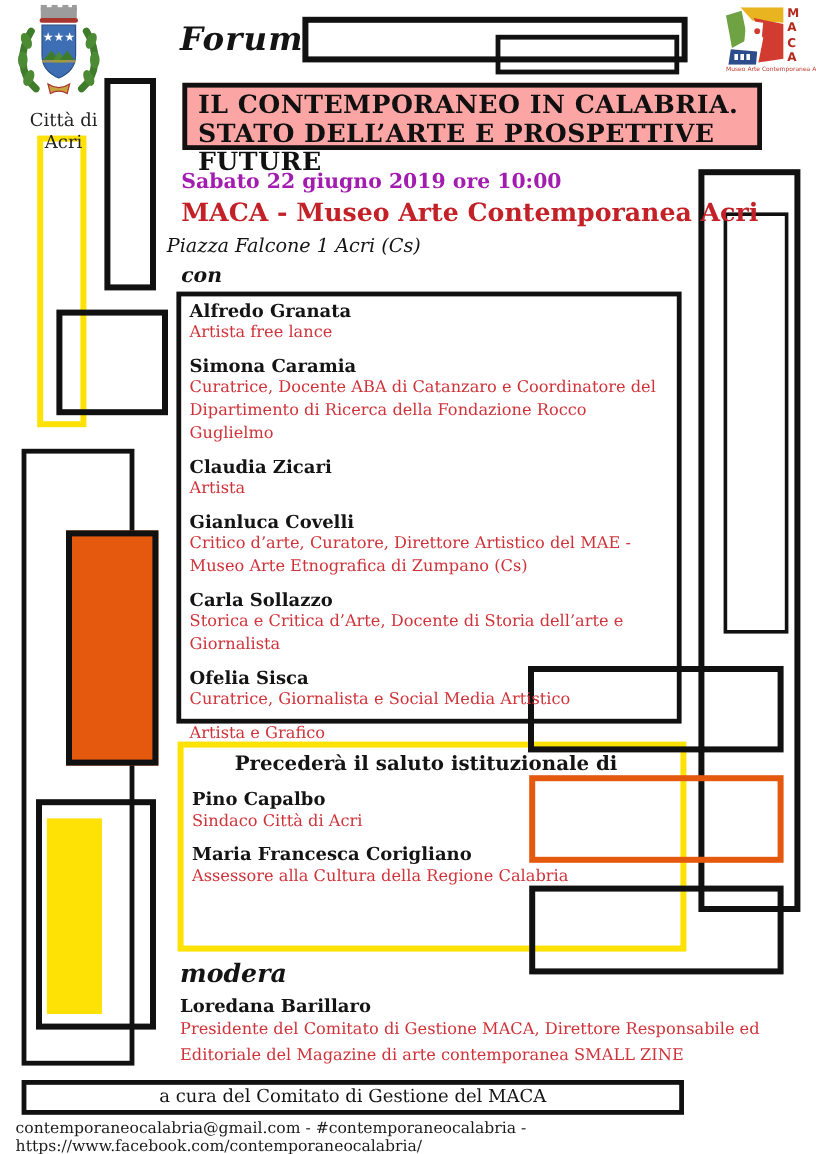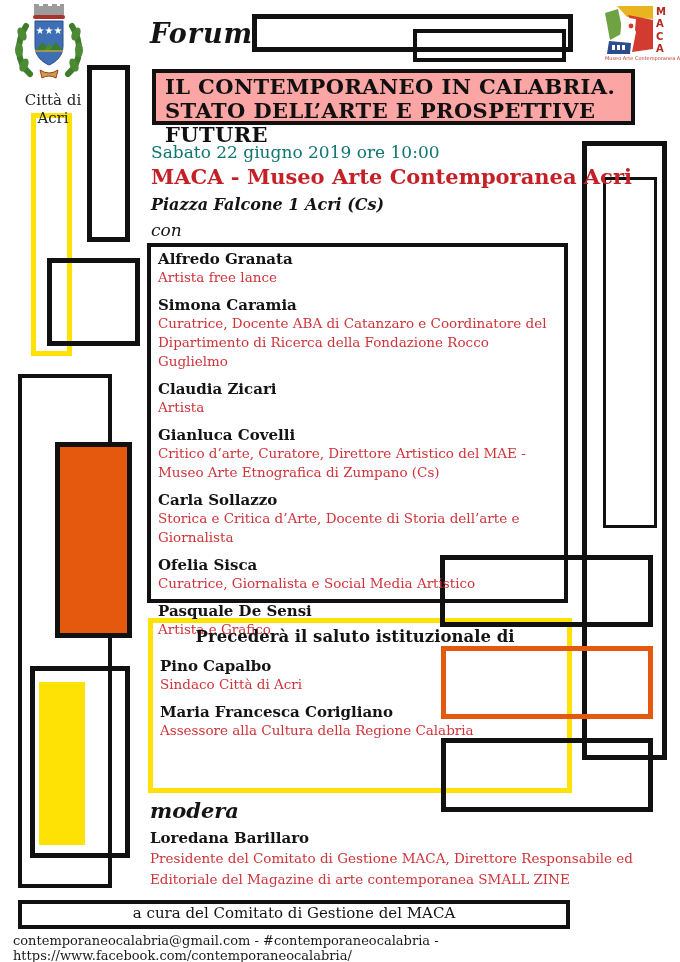--- a/index.html
+++ b/index.html
@@ -43,24 +43,24 @@
   #forum-label{left:150px;top:18px;font-size:27px;font-weight:700;font-style:italic;letter-spacing:1px;}
   #city-label{left:8px;top:91px;width:90px;text-align:center;font-size:15px;color:#222;}
 
   #title-box{
     position:absolute;left:152px;top:69px;width:483px;height:56px;
     background:#fca5a5;border:4px solid #111;box-sizing:border-box;
     z-index:5;padding:2px 9px;
   }
   #title-box .tl{font-size:21px;font-weight:700;line-height:24px;letter-spacing:0.4px;color:#101010;}
 
-  #event-date{left:151px;top:142px;font-size:17px;font-weight:400;color:#0f766e;}
+  #event-date{left:151px;top:142px;font-size:17px;font-weight:700;color:#a21caf;}
   #event-venue{left:151px;top:164px;font-size:21px;font-weight:700;color:#C32127;}
-  #event-address{left:151px;top:195px;font-size:16px;font-weight:700;font-style:italic;}
-  #with-label{left:151px;top:220px;font-size:17px;font-weight:400;font-style:italic;}
+  #event-address{left:139px;top:195px;font-size:16px;font-weight:400;font-style:italic;}
+  #with-label{left:151px;top:220px;font-size:17px;font-weight:700;font-style:italic;}
 
   #speakers-content{left:158px;top:250px;width:398px;}
   .entry{margin-bottom:9px;}
   .entry-name{font-size:15px;font-weight:700;line-height:18px;color:#141414;}
   .entry-role{font-size:13.5px;line-height:19px;color:#CF3339;}
 
   #saluto-content{left:160px;top:627px;width:390px;}
   #saluto-heading{font-size:16.5px;font-weight:700;margin-bottom:11px;color:#141414;text-align:center;}
 
   #modera-label{left:150px;top:798px;font-size:21px;font-weight:700;font-style:italic;}
@@ -188,21 +188,20 @@
     </div>
     <div class="entry">
       <div class="entry-name">Carla Sollazzo</div>
       <div class="entry-role">Storica e Critica d’Arte, Docente di Storia dell’arte e Giornalista</div>
     </div>
     <div class="entry">
       <div class="entry-name">Ofelia Sisca</div>
       <div class="entry-role">Curatrice, Giornalista e Social Media Artistico</div>
     </div>
     <div class="entry">
-      <div class="entry-name">Pasquale De Sensi</div>
       <div class="entry-role">Artista e Grafico</div>
     </div>
   </div>
 
   <div class="rect yellow z1" id="saluto-box"></div>
   <div id="saluto-content" class="txt">
     <div id="saluto-heading">Precederà il saluto istituzionale di</div>
     <div class="entry">
       <div class="entry-name">Pino Capalbo</div>
       <div class="entry-role">Sindaco Città di Acri</div>

